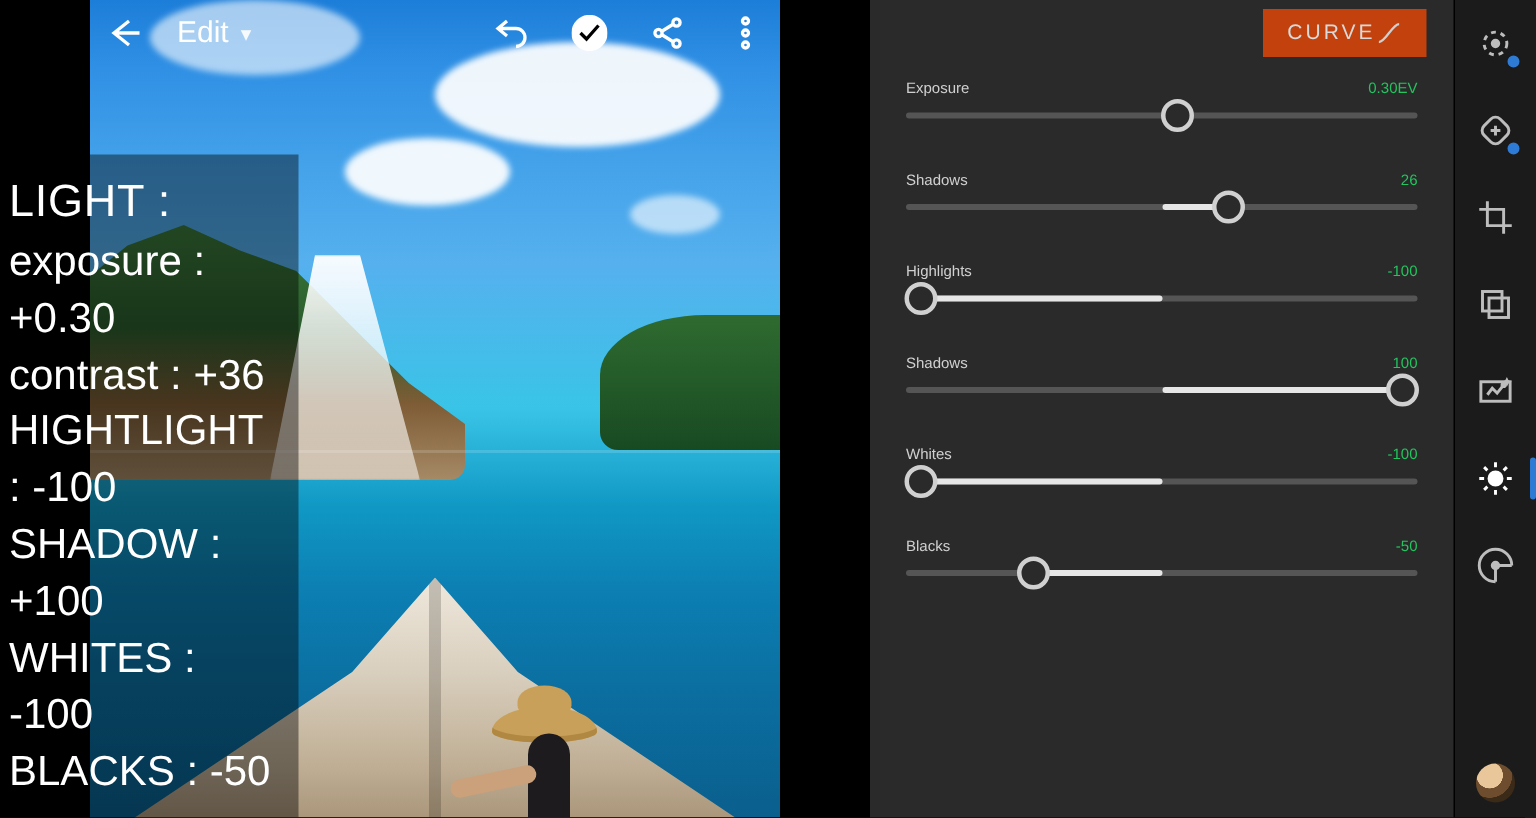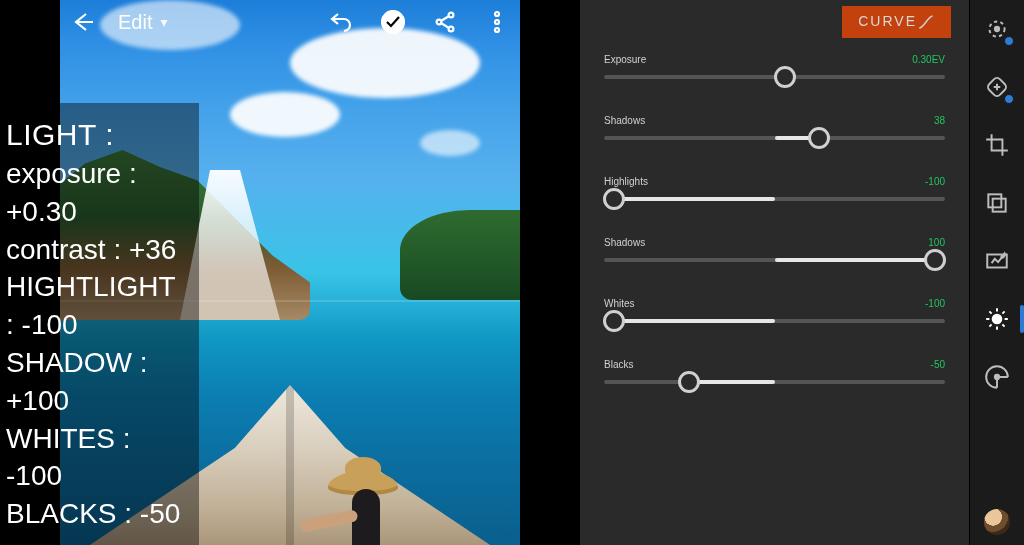--- a/index.html
+++ b/index.html
@@ -231,21 +231,21 @@
     </div>
     <div class="track">
       <div class="fill-part" style="left:50%; width:3%"></div>
       <div class="thumb" style="left:53%"></div>
     </div>
   </div>
 
   <div class="slider">
     <div class="sl-row">
       <span>Shadows</span>
-      <span class="sl-val">38</span>
+      <span class="sl-val">26</span>
     </div>
     <div class="track">
       <div class="fill-part" style="left:50%; width:13%"></div>
       <div class="thumb" style="left:63%"></div>
     </div>
   </div>
 
   <div class="slider">
     <div class="sl-row">
       <span>Highlights</span>

